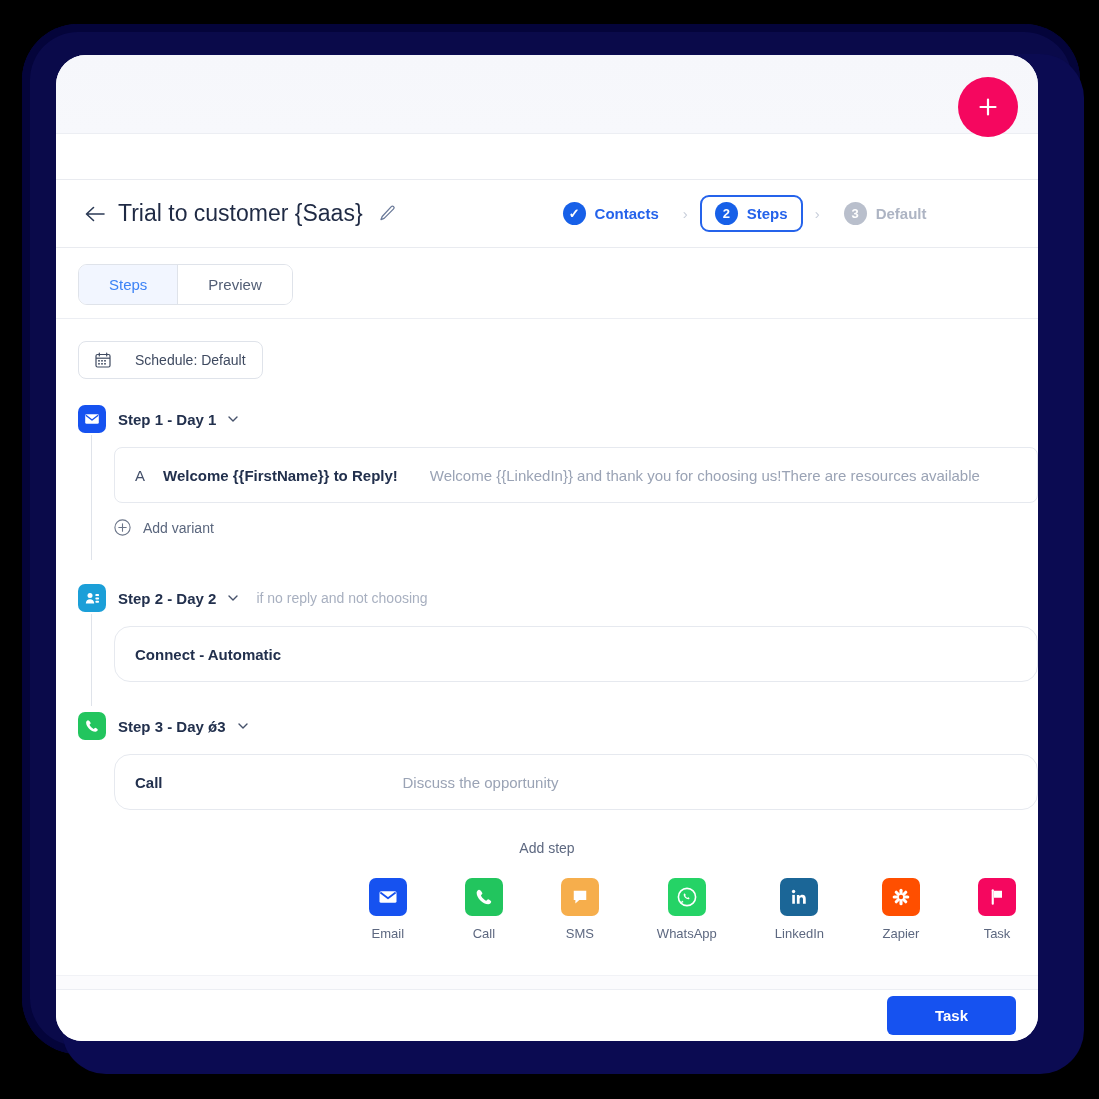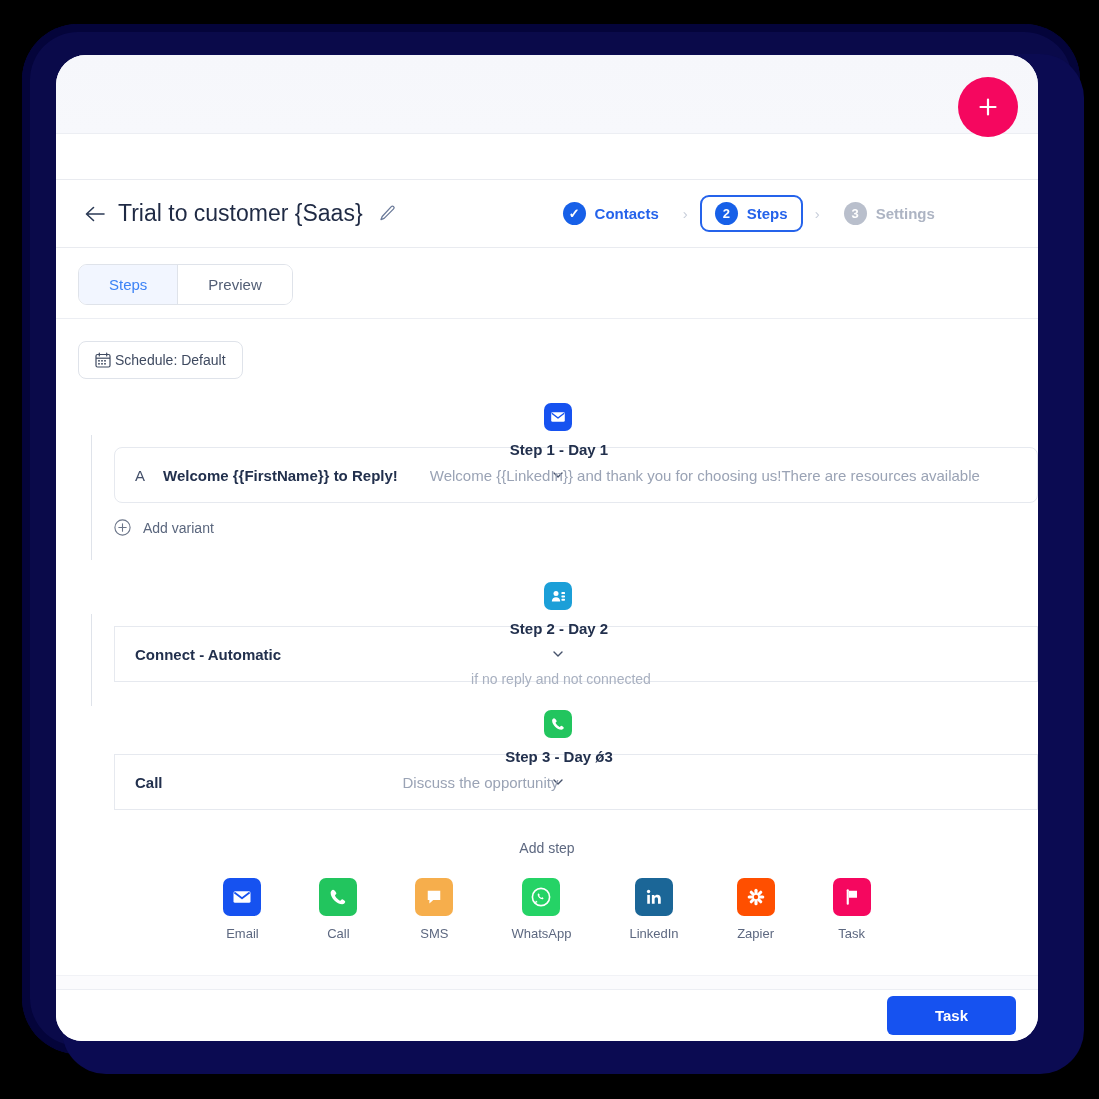--- a/index.html
+++ b/index.html
@@ -133,29 +133,29 @@
     cursor:pointer;
     border-right: 1px solid #dfe3ea;
   }
   .tab:last-child { border-right: none; }
   .tab.selected { background:#f2f6ff; color:#3b82f6; }
 
   
   #steps-body { padding: 22px 0 0 22px; position: relative; }
 
   #schedule-btn {
-    display:inline-flex; align-items:center; gap:4px;
+    display:inline-flex; align-items:center; gap:24px;
     border:1px solid #dfe3ea; border-radius: 8px;
     padding: 10px 16px; font-size: 14px; color:#3f4a60;
     background:#fff; cursor:pointer;
   }
 
   .step-block { position: relative; margin-top: 24px; }
 
-  .step-head { display:flex; align-items:center; gap: 10px; height: 32px; flex-direction: column; }
+  .step-head { display:flex; align-items:center; gap: 10px; height: 32px; }
   .step-icon {
     width: 28px; height: 28px; border-radius: 7px;
     display:flex; align-items:center; justify-content:center;
     flex: 0 0 auto;
   }
   .step-title {
     font-size: 15px; font-weight: bold; color:#22304d;
     white-space: nowrap; margin-left: 2px;
   }
   .caret { color:#46526b; cursor:pointer; display:flex; align-items:center; }
@@ -178,42 +178,42 @@
   .variant-letter { font-size: 15px; color:#44506a; width: 28px; flex:0 0 auto; }
   .variant-subject {
     font-size: 15px; font-weight: bold; color:#22304d;
     white-space: nowrap; flex: 0 0 auto;
   }
   .variant-preview {
     font-size: 15px; color:#9aa3b5; margin-left: 32px;
     white-space: nowrap; overflow: hidden;
   }
   .plain-card {
-    border:1px solid #e6e9ef; border-radius: 0;
+    border:1px solid #e6e9ef; border-radius: 16px;
     background:#fff; height: 56px;
     display:flex; align-items:center; padding: 0 20px;
     cursor: pointer;
   }
   .plain-card-title { font-size: 15px; font-weight:bold; color:#22304d; white-space:nowrap; }
   .plain-card-note { font-size: 15px; color:#9aa3b5; margin-left: 240px; white-space:nowrap; }
 
   .add-variant {
     display:flex; align-items:center; gap: 12px;
     margin: 16px 0 0 36px;
     font-size: 14px; color:#5a667d; cursor:pointer; width: max-content;
   }
 
   
   #add-step-section { margin-top: 30px; padding-bottom: 18px; }
   #add-step-label {
     text-align:center; font-size: 14px; color:#5d6float;
     color:#5d6880; margin-right: 22px;
   }
   #channel-row {
-    display:flex; justify-content:center; gap: 58px;
+    display:flex; justify-content:flex-end; gap: 58px;
     margin-top: 22px; margin-right: 22px;
   }
   .channel {
     display:flex; flex-direction:column; align-items:center; gap:10px;
     cursor:pointer;
   }
   .channel-icon {
     width: 38px; height: 38px; border-radius: 7px;
     display:flex; align-items:center; justify-content:center;
   }
@@ -283,21 +283,21 @@
       <span class="step-sep">›</span>
 
       <div class="step-node active">
         <span class="step-badge b-active">2</span>
         <span>Steps</span>
       </div>
       <span class="step-sep">›</span>
 
       <div class="step-node todo">
         <span class="step-badge b-todo">3</span>
-        <span>Settings</span>
+        <span>Default</span>
       </div>
     </div>
   </div>
 
   <div id="tabs-row">
     <div id="tabs">
       <div class="tab selected">Steps</div>
       <div class="tab">Preview</div>
     </div>
   </div>
@@ -364,21 +364,21 @@
             <rect x="11.4" y="7.4" width="3.6" height="2" rx="0.7" fill="#ffffff"></rect>
             <rect x="11.4" y="10.7" width="3.6" height="2" rx="0.7" fill="#ffffff"></rect>
           </svg>
         </div>
         <span class="step-title">Step 2 - Day  2</span>
         <span class="caret">
           <svg width="14" height="14" viewBox="0 0 14 14">
             <path d="M3 5 L7 9 L11 5" fill="none" stroke="#46526b" stroke-width="1.4" stroke-linecap="round" stroke-linejoin="round"></path>
           </svg>
         </span>
-        <span class="step-cond">if no reply and not connected</span>
+        <span class="step-cond">if no reply and not choosing</span>
       </div>
       <div class="step-cards">
         <div class="plain-card">
           <span class="plain-card-title">Connect - Automatic</span>
         </div>
       </div>
     </div>
 
     
     <div class="step-block" style="margin-top:28px">

